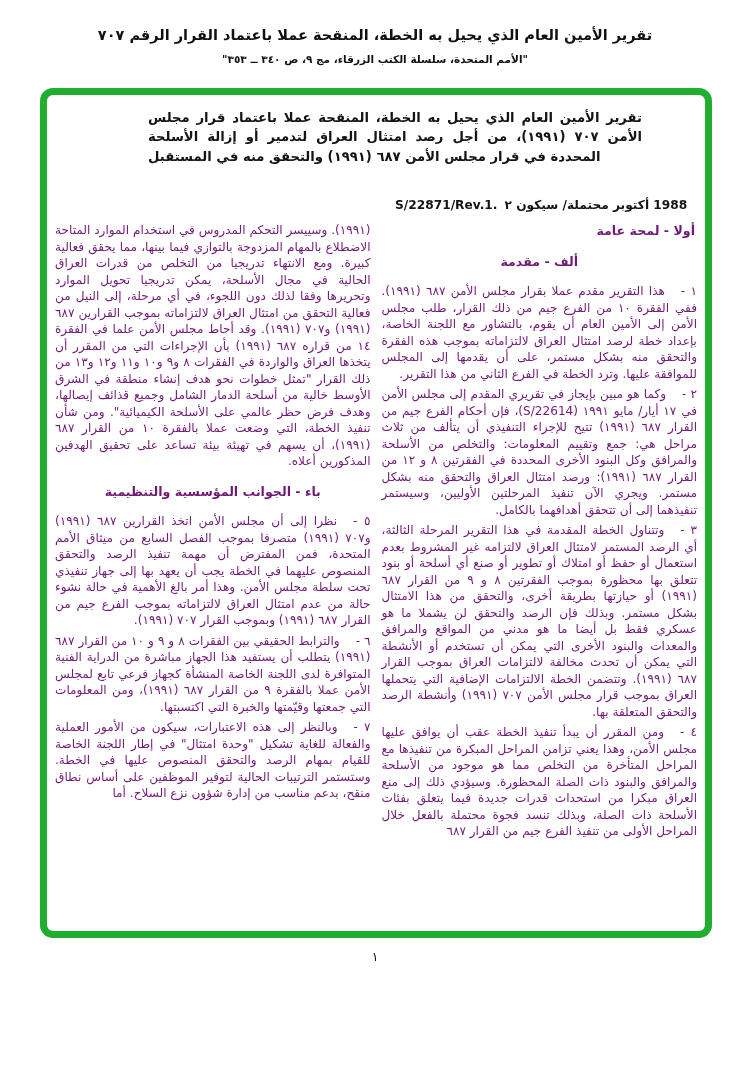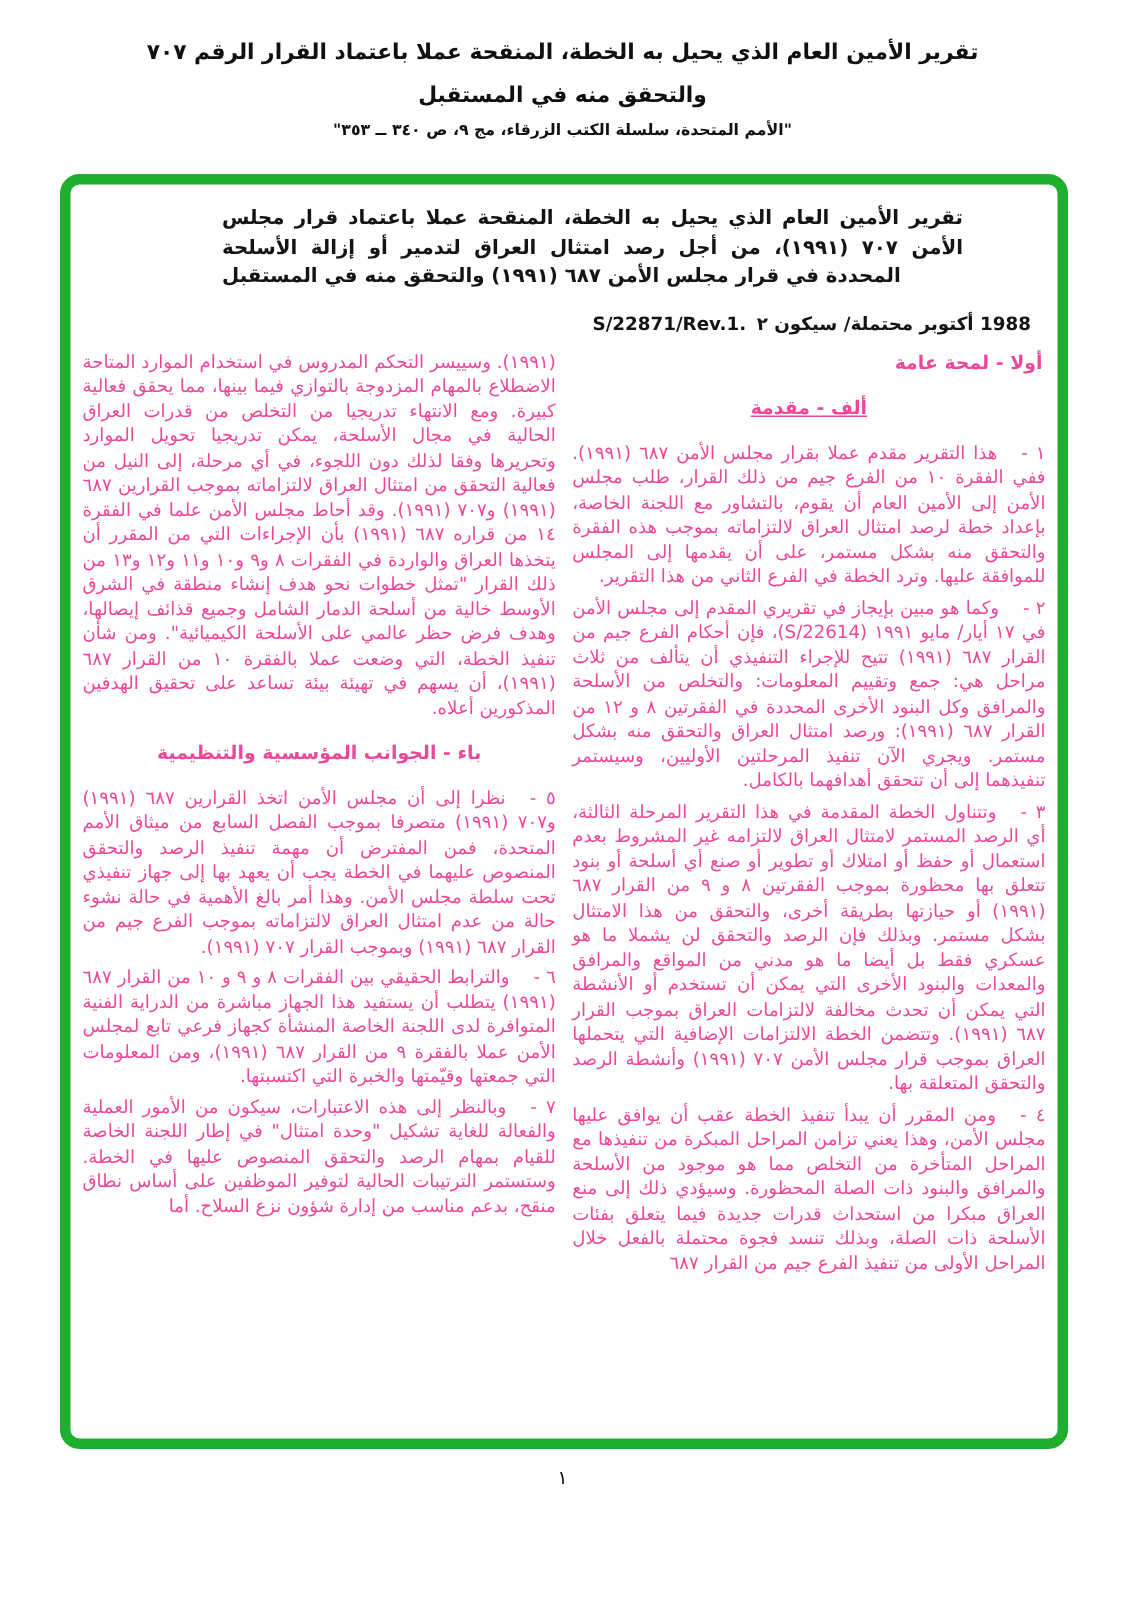--- a/index.html
+++ b/index.html
@@ -36,66 +36,64 @@
     text-align: justify;
     text-align-last: left;
     margin: 7px 55px 0 93px;
   }
 
   .doc-symbol-line {
     direction: ltr;
     display: flex;
     gap: 7px;
     align-items: baseline;
-    margin: 14px 0 0 340px;
+    margin: 32px 0 0 340px;
     font-weight: 700;
     font-size: 12.2px;
     white-space: nowrap;
   }
 
   
   .columns { display: flex; direction: rtl; gap: 11px; margin-top: 10px; }
   .col {
     flex: 1 1 0;
     direction: rtl;
     font-size: 12.1px;
     line-height: 16.5px;
     text-align: justify;
-    color: #ec4899;
+    color: #701a75;
   }
 
   .sec-heading {
     font-weight: 700; font-size: 12.6px;
     text-align: center; text-align-last: right;
     padding-right: 2px;
     margin: 1px 0 14px;
   }
   .sub-heading {
     font-weight: 700; font-size: 12.6px;
     text-align: center; text-align-last: center;
     margin: 0 0 13px;
-    text-decoration: underline;
   }
   .sub-heading-b {
     font-weight: 700; font-size: 12.6px;
     text-align: left; text-align-last: center;
     margin: 14px 0 13px;
   }
 
   .body-para { margin: 0 0 4px; }
   .pnum { margin-left: 16px; white-space: nowrap; }
 
   .page-number { text-align: center; margin-top: 11px; font-size: 12.5px; color: #111111; }
 </style>
 </head>
 <body>
 
 <div class="page-header">
   <div class="header-line">تقرير الأمين العام الذي يحيل به الخطة، المنقحة عملا باعتماد القرار الرقم ٧٠٧</div>
-  <div class="header-line">والتحقق منه في المستقبل</div>
   <div class="source-note">"الأمم المتحدة، سلسلة الكتب الزرقاء، مج ٩، ص ٣٤٠ ــ ٣٥٣"</div>
 </div>
 
 <div class="doc-box" style="border-color: rgb(31, 174, 46);">
 
   <div class="doc-title">تقرير الأمين العام الذي يحيل به الخطة، المنقحة عملا باعتماد قرار مجلس الأمن ٧٠٧ (١٩٩١)، من أجل رصد امتثال العراق لتدمير أو إزالة الأسلحة المحددة في قرار مجلس الأمن ٦٨٧ (١٩٩١) والتحقق منه في المستقبل</div>
 
   <div class="doc-symbol-line">
     <span>S/22871/Rev.1.</span>
     <span style="direction: ltr;"><span dir="rtl">٢</span> <span dir="rtl">سيكون</span> <span dir="rtl">محتملة/</span> <span dir="rtl">أكتوبر</span> <span dir="rtl">1988</span></span>

